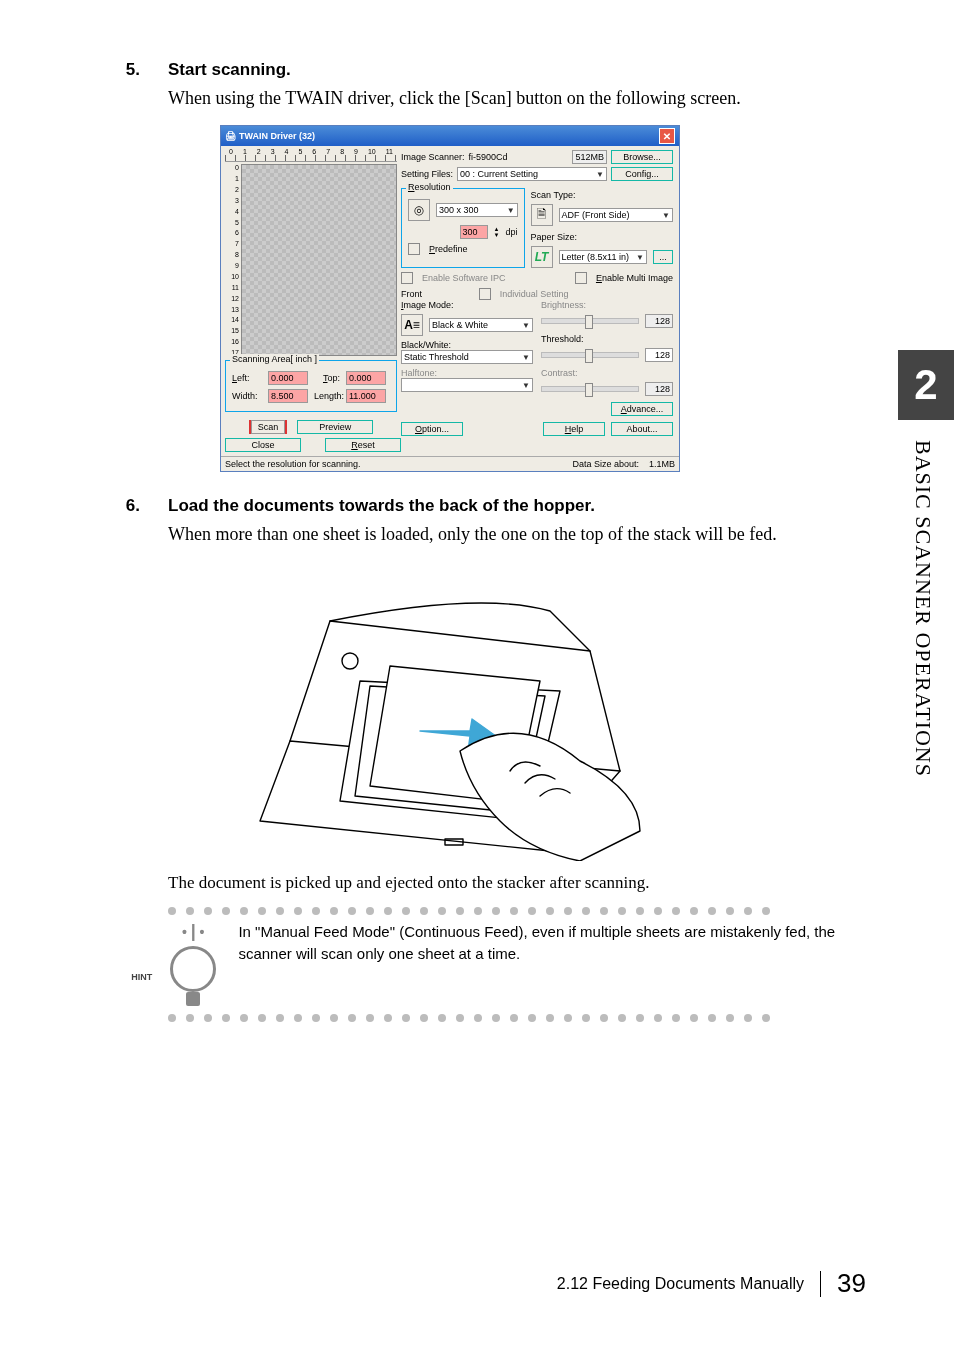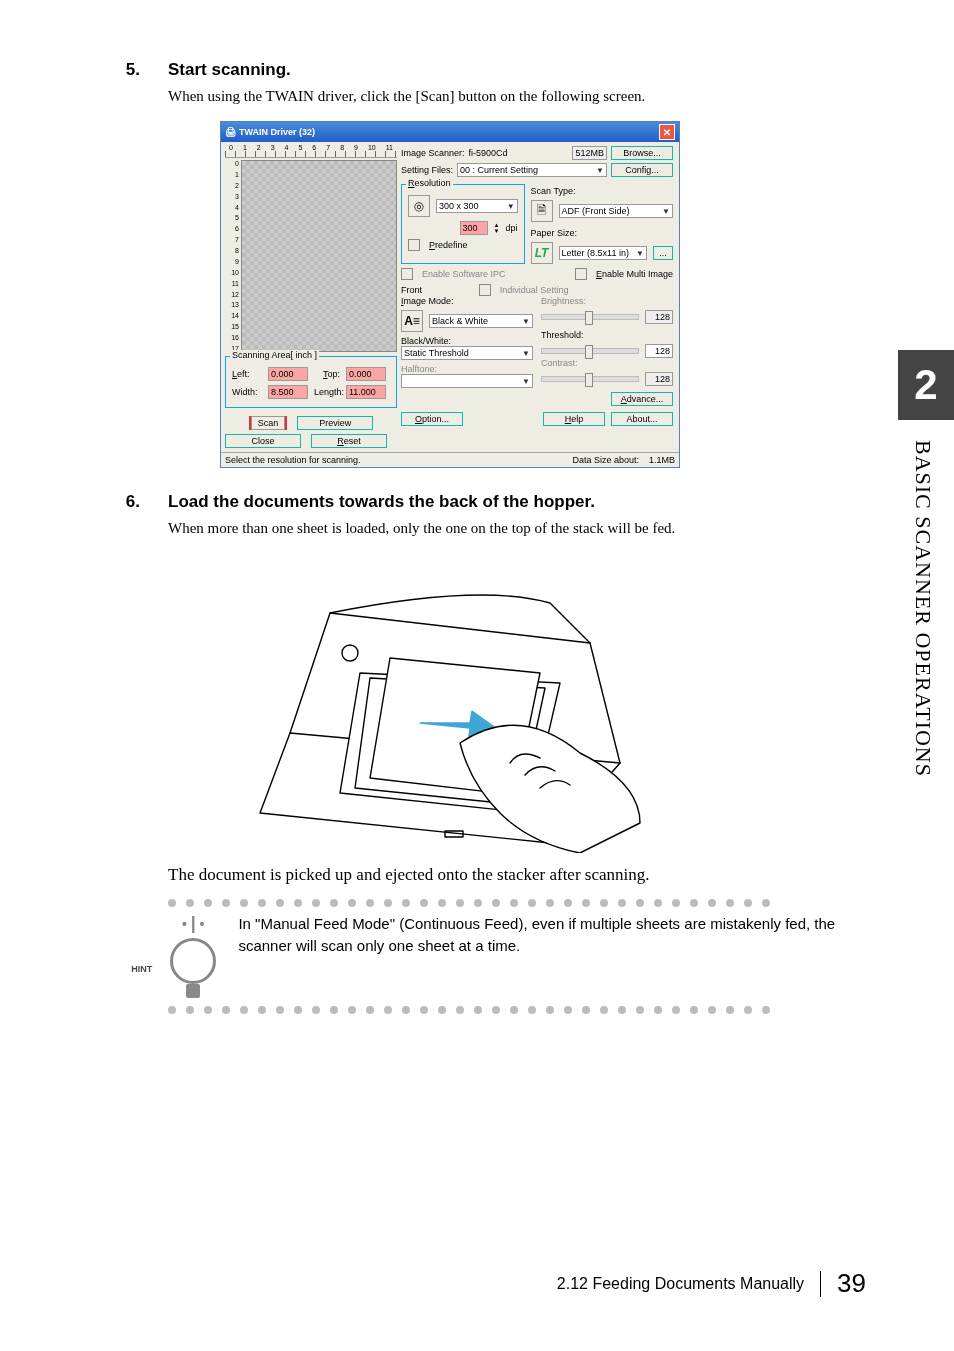--- a/index.html
+++ b/index.html
@@ -51,21 +51,21 @@
     font-size: 17px;
     min-width: 20px;
     text-align: right;
   }
   .step-title {
     font-weight: bold;
     font-size: 17px;
   }
   .step-body {
     font-family: "Times New Roman", serif;
-    font-size: 15px;
+    font-size: 18px;
     margin-left: 48px;
     margin-bottom: 14px;
     line-height: 1.4;
   }
   .step-body2 {
     font-family: "Times New Roman", serif;
     font-size: 17px;
     margin-left: 48px;
     margin-top: 8px;
     margin-bottom: 14px;
@@ -361,21 +361,21 @@
               <span class="inp" style="width:34px">11.000</span>
             </div>
           </div>
 
           <div class="frow" style="justify-content:center;gap:10px;margin-top:8px;">
             <span class="scan-highlight">
               <span class="btn btn-long underline-first">Scan</span>
             </span>
             <span class="btn btn-long">Preview</span>
           </div>
-          <div class="frow" style="justify-content:flex-start;gap:10px;">
+          <div class="frow" style="justify-content:flex-start;gap:24px;">
             <span class="btn btn-long">Close</span>
             <span class="btn btn-long underline-first">Reset</span>
           </div>
         </div>
 
         <div class="twain-right">
           <div class="rrow">
             <span class="lbl">Image Scanner:</span>
             <span class="lbl">fi-5900Cd</span>
             <span style="flex:1"></span>
@@ -479,21 +479,21 @@
               <div class="lbl grey">Brightness:</div>
               <div class="frow">
                   <div class="slider"></div>
                   <span class="mini">128</span>
                 </div>
               <div class="lbl" style="margin-top:6px">Threshold:</div>
               <div class="frow">
                   <div class="slider"></div>
                   <span class="mini" style="background:#fff">128</span>
                 </div>
-              <div class="lbl grey" style="">Contrast:</div>
+              <div class="lbl grey" style="margin-top:6px">Contrast:</div>
               <div class="frow">
                   <div class="slider"></div>
                   <span class="mini">128</span>
                 </div>
               <div class="frow" style="justify-content:flex-end;margin-top:6px">
                 <span class="btn underline-first">Advance...</span>
               </div>
             </div>
           </div>
 

